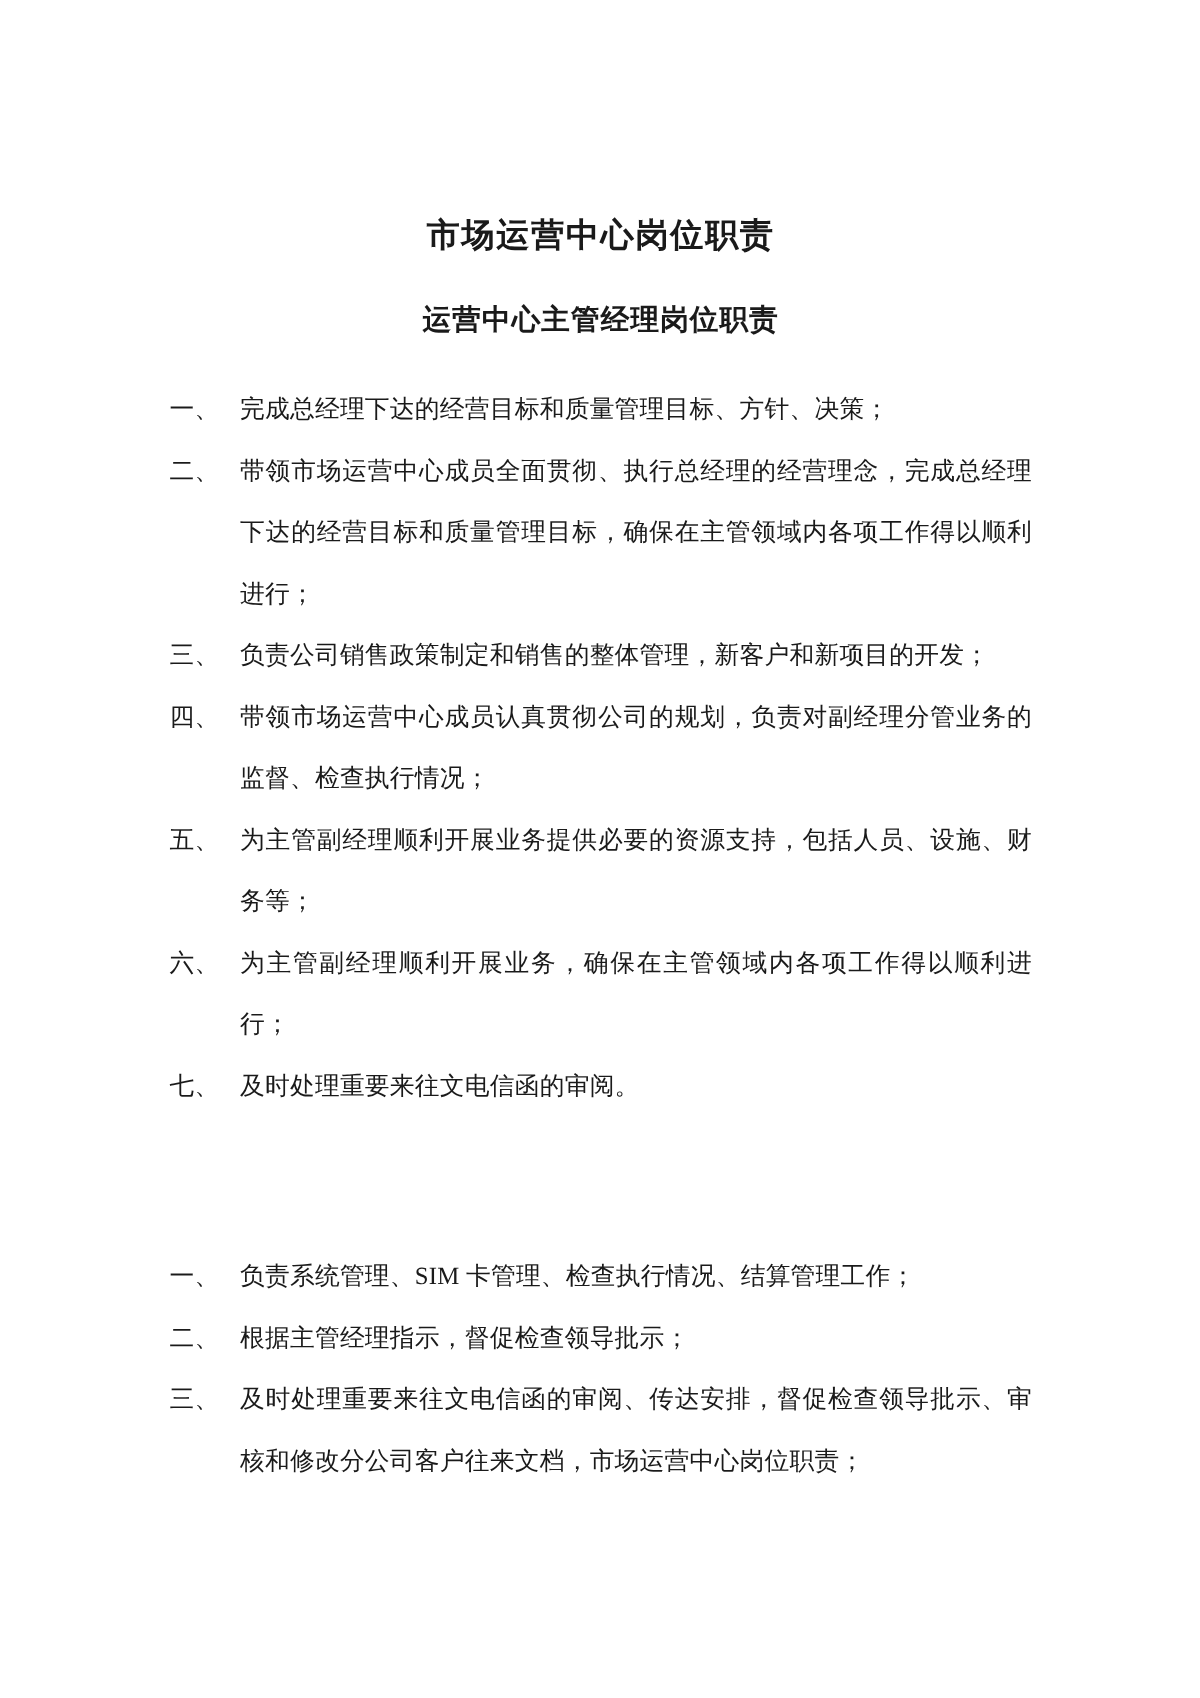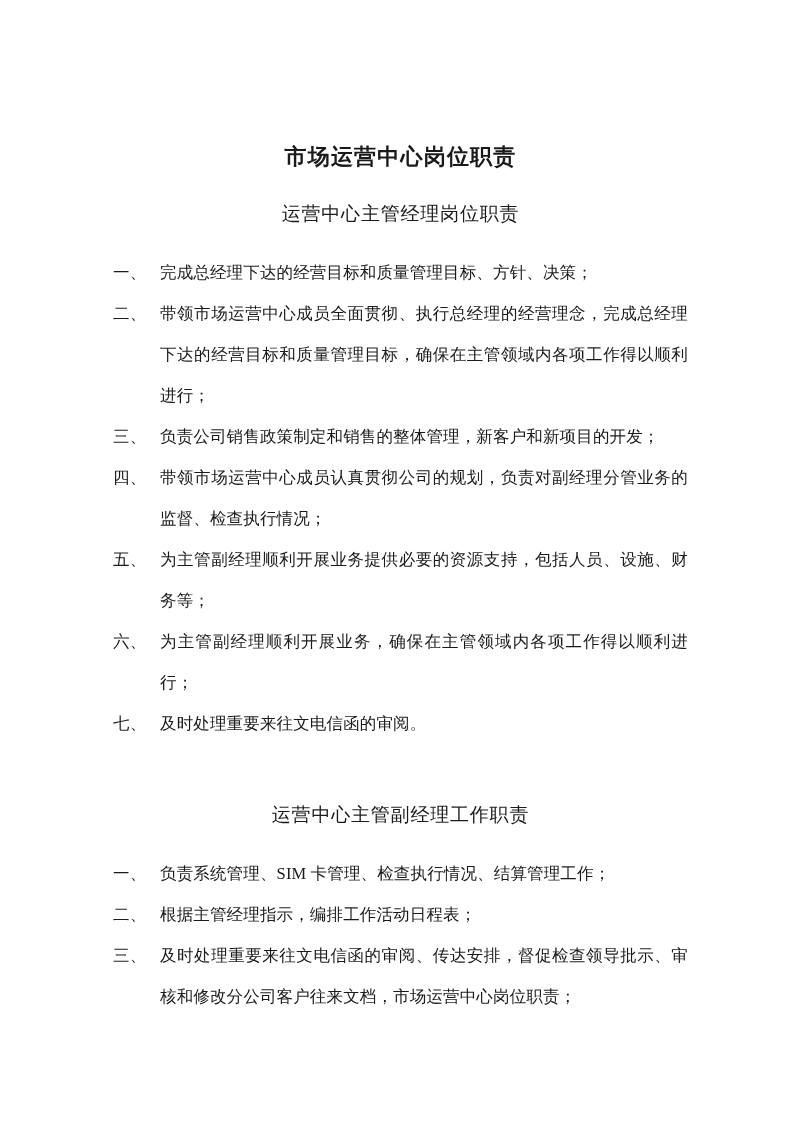--- a/index.html
+++ b/index.html
@@ -42,21 +42,21 @@
     letter-spacing: 1.2px;
     line-height: 1.2;
     margin: 0;
     padding-top: 108px;
     white-space: nowrap;
   }
 
   .section-heading {
     text-align: center;
     font-size: 19px;
-    font-weight: normal;
+    font-weight: bold;
     letter-spacing: 0.8px;
     line-height: 1.2;
     margin: 0;
     white-space: nowrap;
   }
 
   .section-1-heading { padding-top: 33px; }
   .section-2-heading { padding-top: 0; }
 
   
@@ -143,32 +143,31 @@
 
       <li class="clause">
         <span class="clause-marker">七、</span>
         <span class="clause-text">及时处理重要来往文电信函的审阅。</span>
       </li>
 
     </ol>
 
     <div class="section-gap"></div>
 
-    <h2 class="section-heading section-2-heading">运营中心主管副经理工作职责</h2>
 
     <ol class="clause-list section-2-list">
 
       <li class="clause">
         <span class="clause-marker">一、</span>
         <span class="clause-text">负责系统管理、SIM 卡管理、检查执行情况、结算管理工作；</span>
       </li>
 
       <li class="clause">
         <span class="clause-marker">二、</span>
-        <span class="clause-text">根据主管经理指示，编排工作活动日程表；</span>
+        <span class="clause-text">根据主管经理指示，督促检查领导批示；</span>
       </li>
 
       <li class="clause">
         <span class="clause-marker">三、</span>
         <span class="clause-text">及时处理重要来往文电信函的审阅、传达安排，督促检查领导批示、审核和修改分公司客户往来文档，市场运营中心岗位职责；</span>
       </li>
 
     </ol>
 
   </div>

